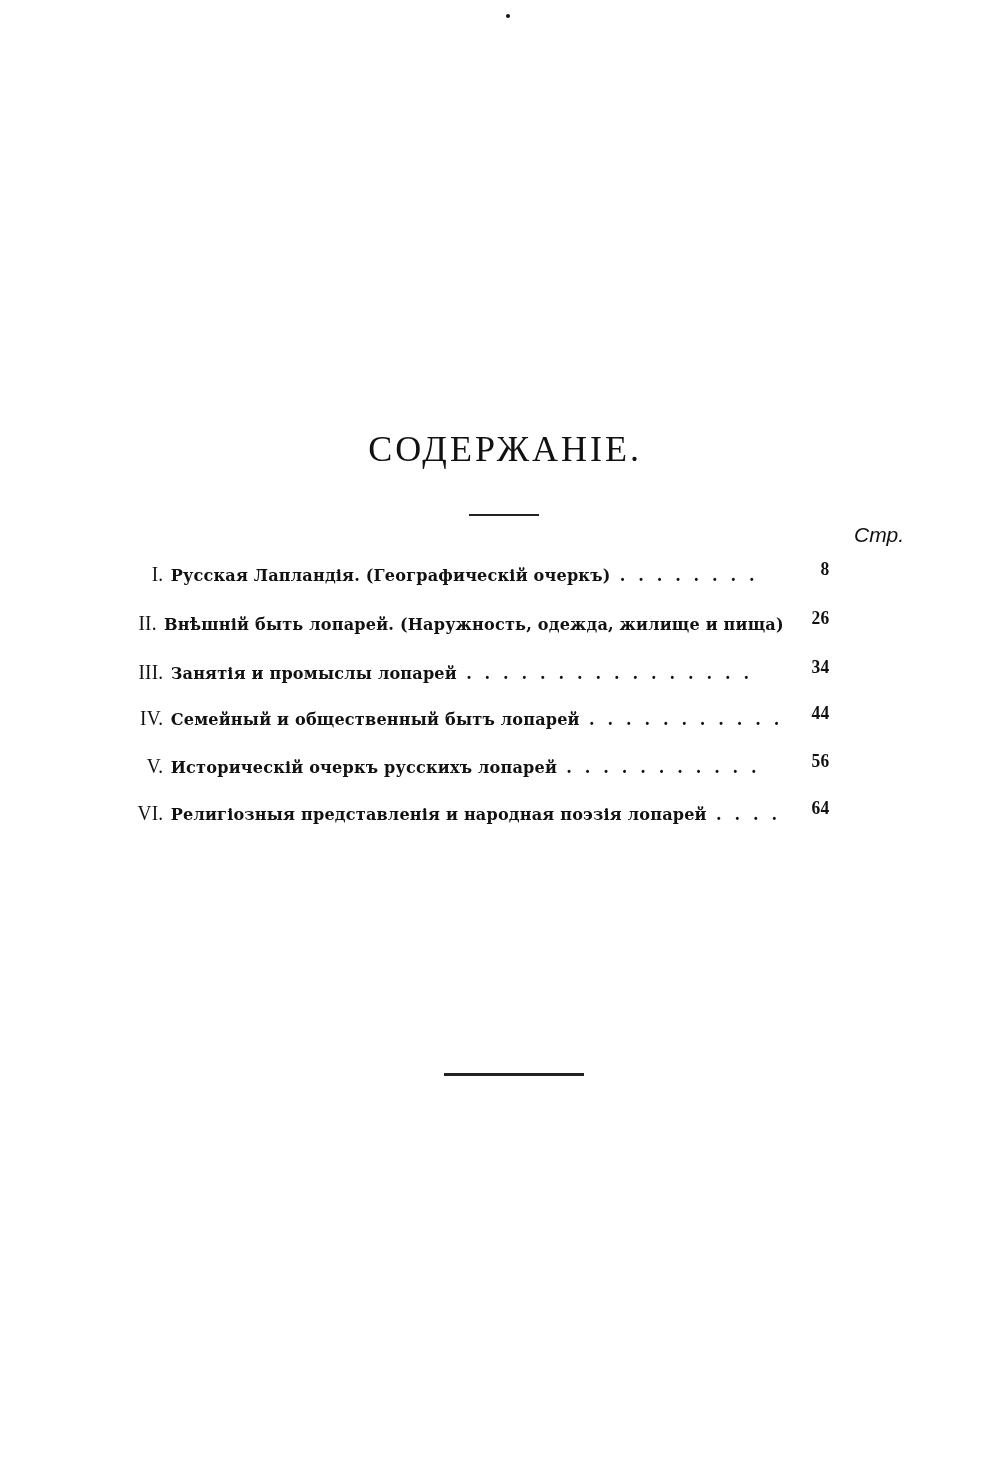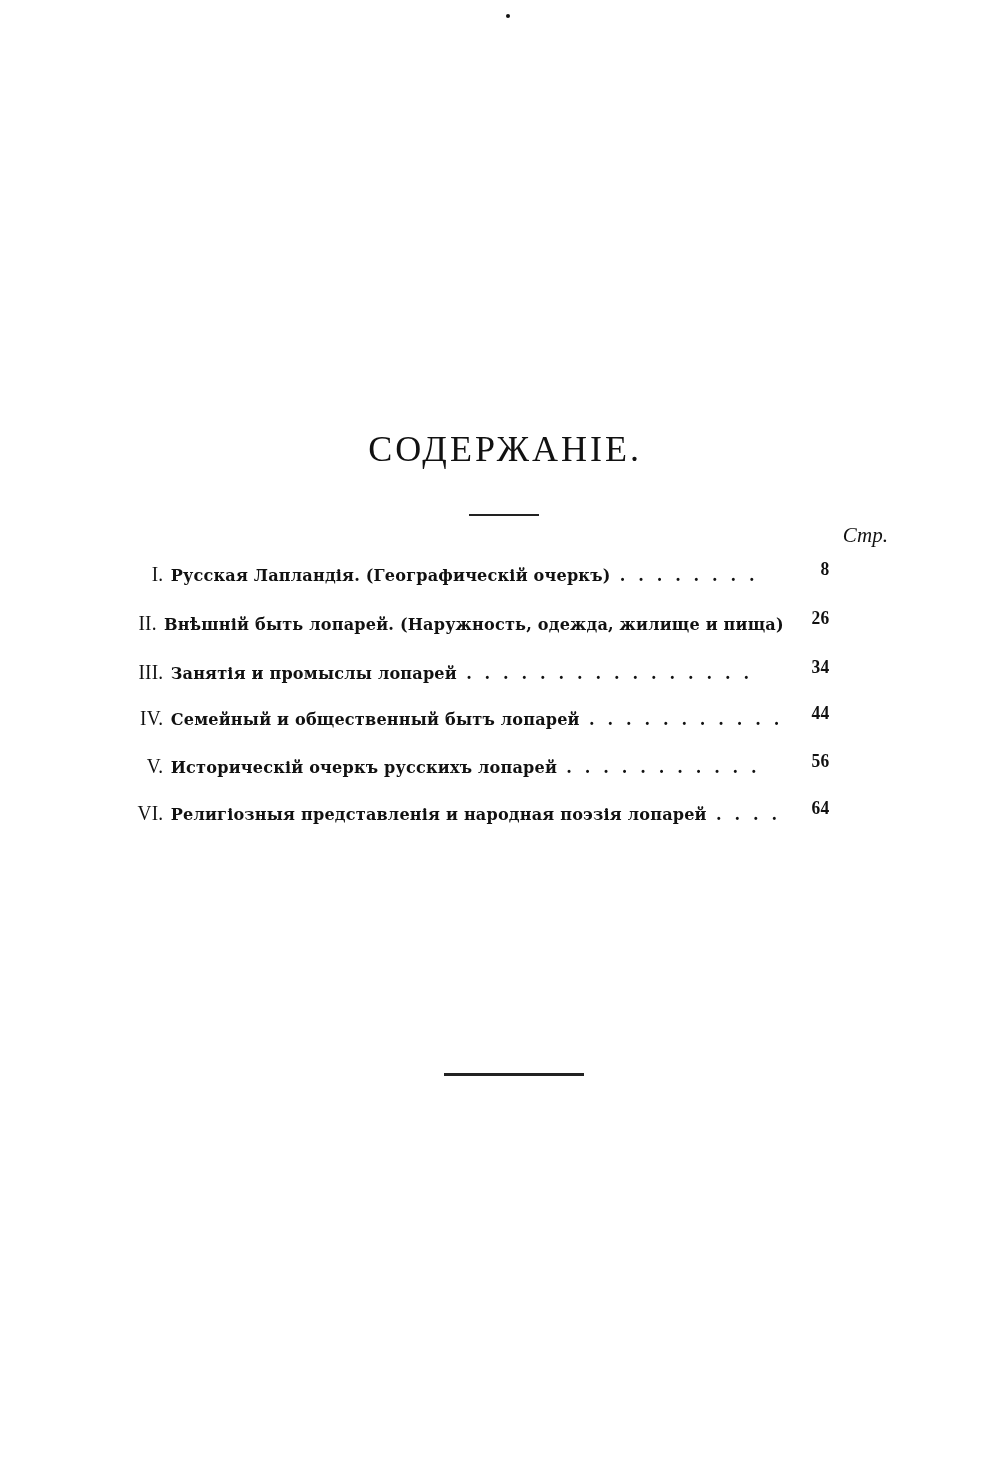--- a/index.html
+++ b/index.html
@@ -18,22 +18,22 @@
     font-family: "Liberation Serif", serif;
     font-size: 36px; letter-spacing: 3px; font-weight: normal;
   }
   .rule-top {
     position: absolute; left: 469px; top: 514px; width: 70px; height: 2px; background: #222;
   }
   .rule-bottom {
     position: absolute; left: 444px; top: 1073px; width: 140px; height: 3px; background: #222;
   }
   .page-label {
-    position: absolute; top: 523px; right: 112px;
-    font-family: Liberation Serif, serif; font-style: italic; font-size: 21px;
+    position: absolute; top: 523px; right: 96px;
+    font-family: Liberation Sans, sans-serif; font-style: italic; font-size: 21px;
   }
   .toc { position: absolute; left: 0; top: 0; width: 1000px; }
   .row {
     position: absolute; left: 110px; width: 782px; height: 30px;
     display: flex; align-items: baseline;
     font-family: "DejaVu Serif", serif; font-size: 17.5px; font-weight: bold;
     letter-spacing: 0.2px; transform: scaleX(0.92); transform-origin: left center;
   }
   .num { width: 58px; text-align: right; padding-right: 8px; font-weight: normal; font-family: "Liberation Serif", serif; font-size: 21px; }
   .label { white-space: nowrap; }

